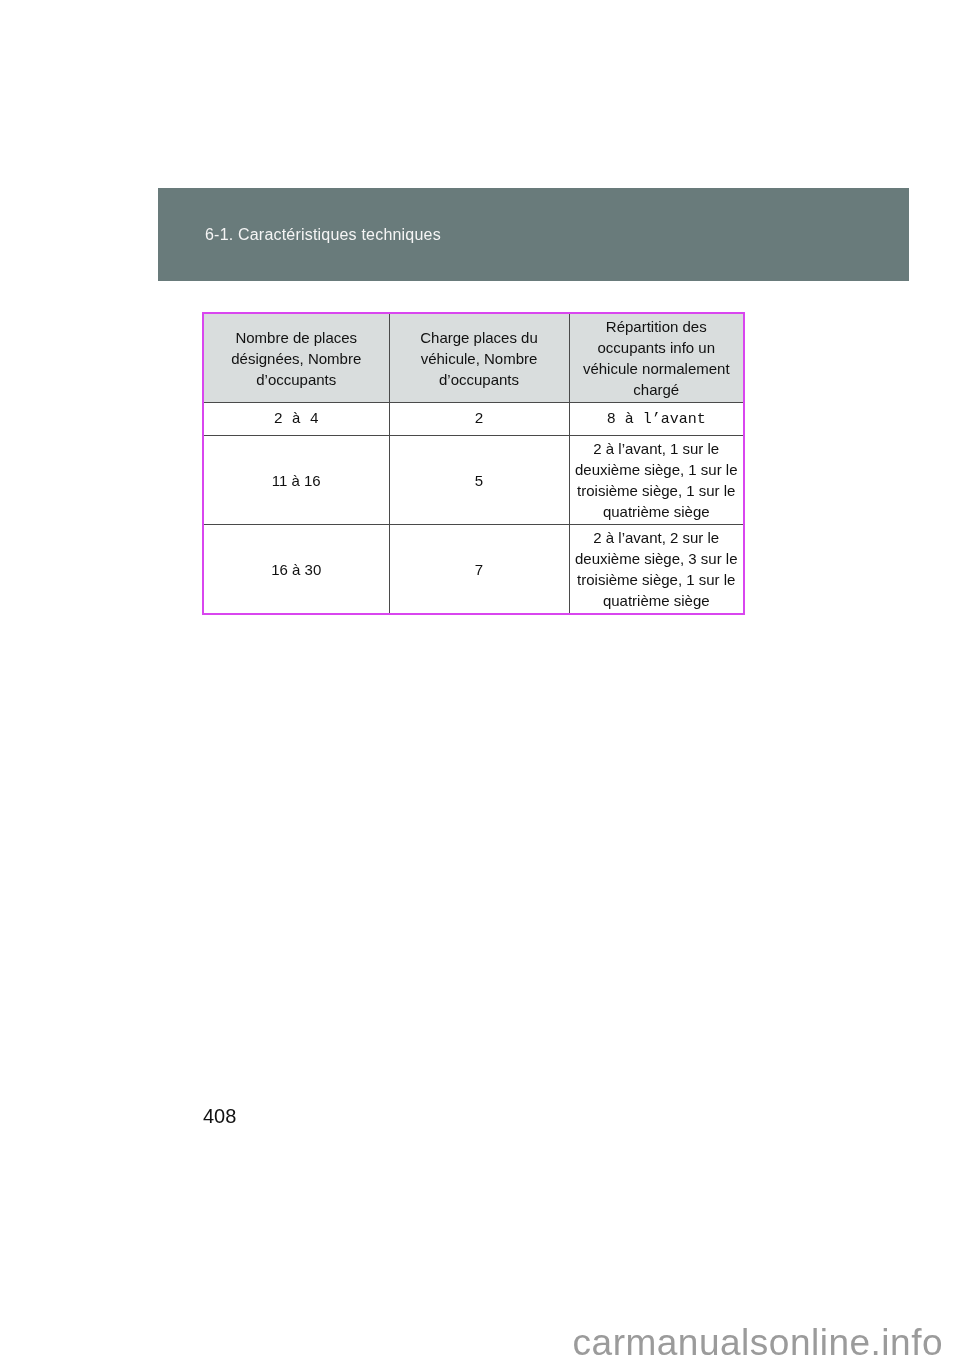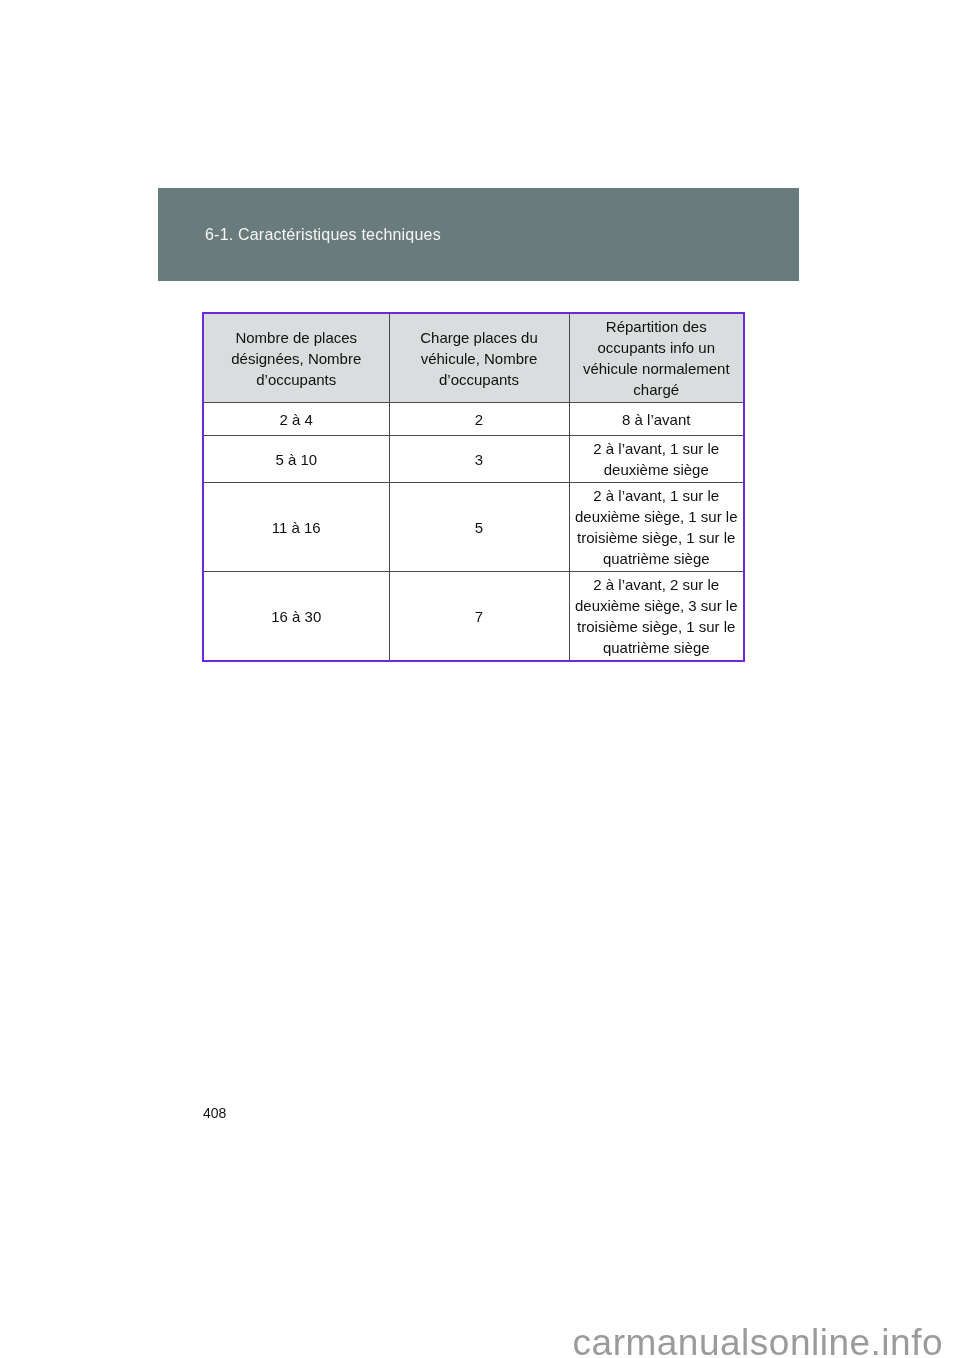--- a/index.html
+++ b/index.html
@@ -18,63 +18,63 @@
     position: relative;
     background: #ffffff;
     font-family: "Liberation Sans", sans-serif;
     color: var(--text);
     overflow: hidden;
   }
   .header-band {
     position: absolute;
     left: 158px;
     top: 188px;
-    width: 641px;
+    width: 751px;
     height: 93px;
     background: var(--band);
     display: flex;
     align-items: center;
   }
   .header-title {
     margin-left: 47px;
     font-size: 16px;
     color: var(--band-text);
     letter-spacing: 0.2px;
     white-space: nowrap;
   }
   table.spec-table {
     position: absolute;
     left: 202px;
     top: 312px;
     width: 541px;
     border-collapse: collapse;
     table-layout: fixed;
-    border: 2px solid #6d28d9;
+    border: 2px solid #d946ef;
   }
   .spec-table th, .spec-table td {
     border: 1px solid #4a4a4a;
     font-size: 15px;
     line-height: 21px;
     text-align: center;
     vertical-align: middle;
     padding: 2px 5px;
     font-weight: normal;
     color: var(--text);
   }
   .spec-table thead tr { height: 86px; }
   .spec-table thead th { background: var(--table-header-bg); }
-  .spec-table tbody tr:nth-child(1) { height: 33px; }
+  .spec-table tbody tr:nth-child(1) { height: 33px; font-family: Liberation Mono, monospace; }
   .spec-table tbody tr:nth-child(2) { height: 47px; }
   .spec-table tbody tr:nth-child(3) { height: 87px; }
   .spec-table tbody tr:nth-child(4) { height: 83px; }
   .page-number {
     position: absolute;
     left: 203px;
     top: 1105px;
-    font-size: 14px;
+    font-size: 20px;
     color: var(--text);
     text-align: center;
   }
   .watermark {
     position: absolute;
     right: 17px;
     top: 1322px;
     font-size: 37px;
     color: var(--watermark);
     letter-spacing: 0.5px;
@@ -101,25 +101,20 @@
         <th>Répartition des occupants info un véhicule normalement chargé</th>
       </tr>
   </thead>
   <tbody>
       <tr>
         <td>2 à 4</td>
         <td>2</td>
         <td>8 à l’avant</td>
       </tr>
       <tr>
-        <td>5 à 10</td>
-        <td>3</td>
-        <td>2 à l’avant, 1 sur le deuxième siège</td>
-      </tr>
-      <tr>
         <td>11 à 16</td>
         <td>5</td>
         <td>2 à l’avant, 1 sur le deuxième siège, 1 sur le troisième siège, 1 sur le quatrième siège</td>
       </tr>
       <tr>
         <td>16 à 30</td>
         <td>7</td>
         <td>2 à l’avant, 2 sur le deuxième siège, 3 sur le troisième siège, 1 sur le quatrième siège</td>
       </tr>
     </tbody>

